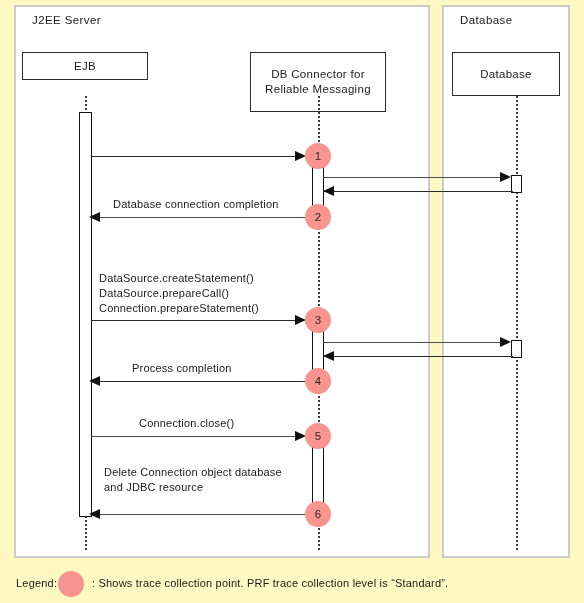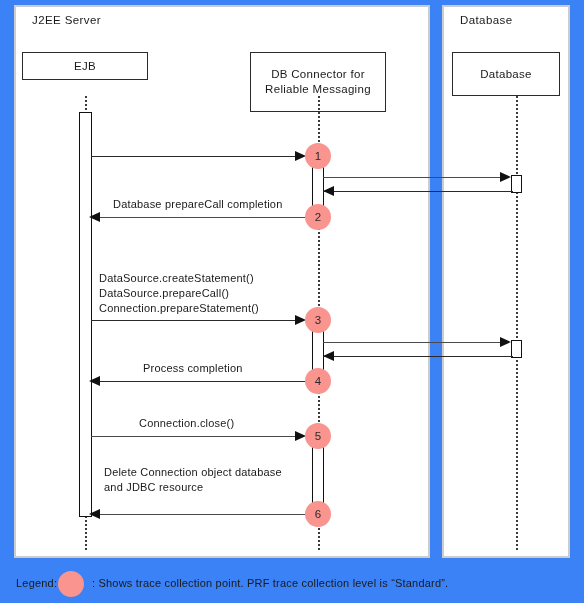--- a/index.html
+++ b/index.html
@@ -10,21 +10,21 @@
   body {
     font-family: "Liberation Sans", sans-serif;
     color: #1a1a1a;
     -webkit-font-smoothing: antialiased;
   }
   #canvas {
     position: relative;
     width: 584px;
     height: 603px;
     overflow: hidden;
-    background: #3b82f6;
+    background: #fef9c3;
   }
 
   
   .frame {
     position: absolute;
     border: 2px solid #cccccc;
     background: #ffffff;
     box-sizing: border-box;
   }
   .frame-title {
@@ -192,39 +192,39 @@
 
   <div class="msg-line dark" style="left:91px; top:156px; width:212px;"></div>
   <div class="arrow-head arrow-right" style="left:295px; top:150.5px;"></div>
 
   <div class="msg-line" style="left:323px; top:177px; width:182px;"></div>
   <div class="arrow-head arrow-right" style="left:500px; top:171.5px;"></div>
 
   <div class="msg-line dark" style="left:323px; top:191px; width:190px;"></div>
   <div class="arrow-head arrow-left" style="left:323px; top:185.5px;"></div>
 
-  <div class="msg-label" style="left:113px; top:197px;">Database prepareCall completion</div>
+  <div class="msg-label" style="left:113px; top:197px;">Database connection completion</div>
   <div class="msg-line" style="left:91px; top:217px; width:216px;"></div>
   <div class="arrow-head arrow-left" style="left:89px; top:211.5px;"></div>
 
   <div class="msg-label" style="left:99px; top:271px;">
     <div>DataSource.createStatement()</div>
     <div>DataSource.prepareCall()</div>
     <div>Connection.prepareStatement()</div>
   </div>
   <div class="msg-line dark" style="left:91px; top:320px; width:212px;"></div>
   <div class="arrow-head arrow-right" style="left:295px; top:314.5px;"></div>
 
   <div class="msg-line" style="left:323px; top:342px; width:182px;"></div>
   <div class="arrow-head arrow-right" style="left:500px; top:336.5px;"></div>
 
   <div class="msg-line dark" style="left:323px; top:356px; width:190px;"></div>
   <div class="arrow-head arrow-left" style="left:323px; top:350.5px;"></div>
 
-  <div class="msg-label" style="left:143px; top:361px;">Process completion</div>
+  <div class="msg-label" style="left:132px; top:361px;">Process completion</div>
   <div class="msg-line dark" style="left:91px; top:381px; width:216px;"></div>
   <div class="arrow-head arrow-left" style="left:89px; top:375.5px;"></div>
 
   <div class="msg-label" style="left:139px; top:416px;">Connection.close()</div>
   <div class="msg-line" style="left:91px; top:436px; width:212px;"></div>
   <div class="arrow-head arrow-right" style="left:295px; top:430.5px;"></div>
 
   <div class="msg-label" style="left:104px; top:465px;">
     <div>Delete Connection object database</div>
     <div>and JDBC resource</div>

